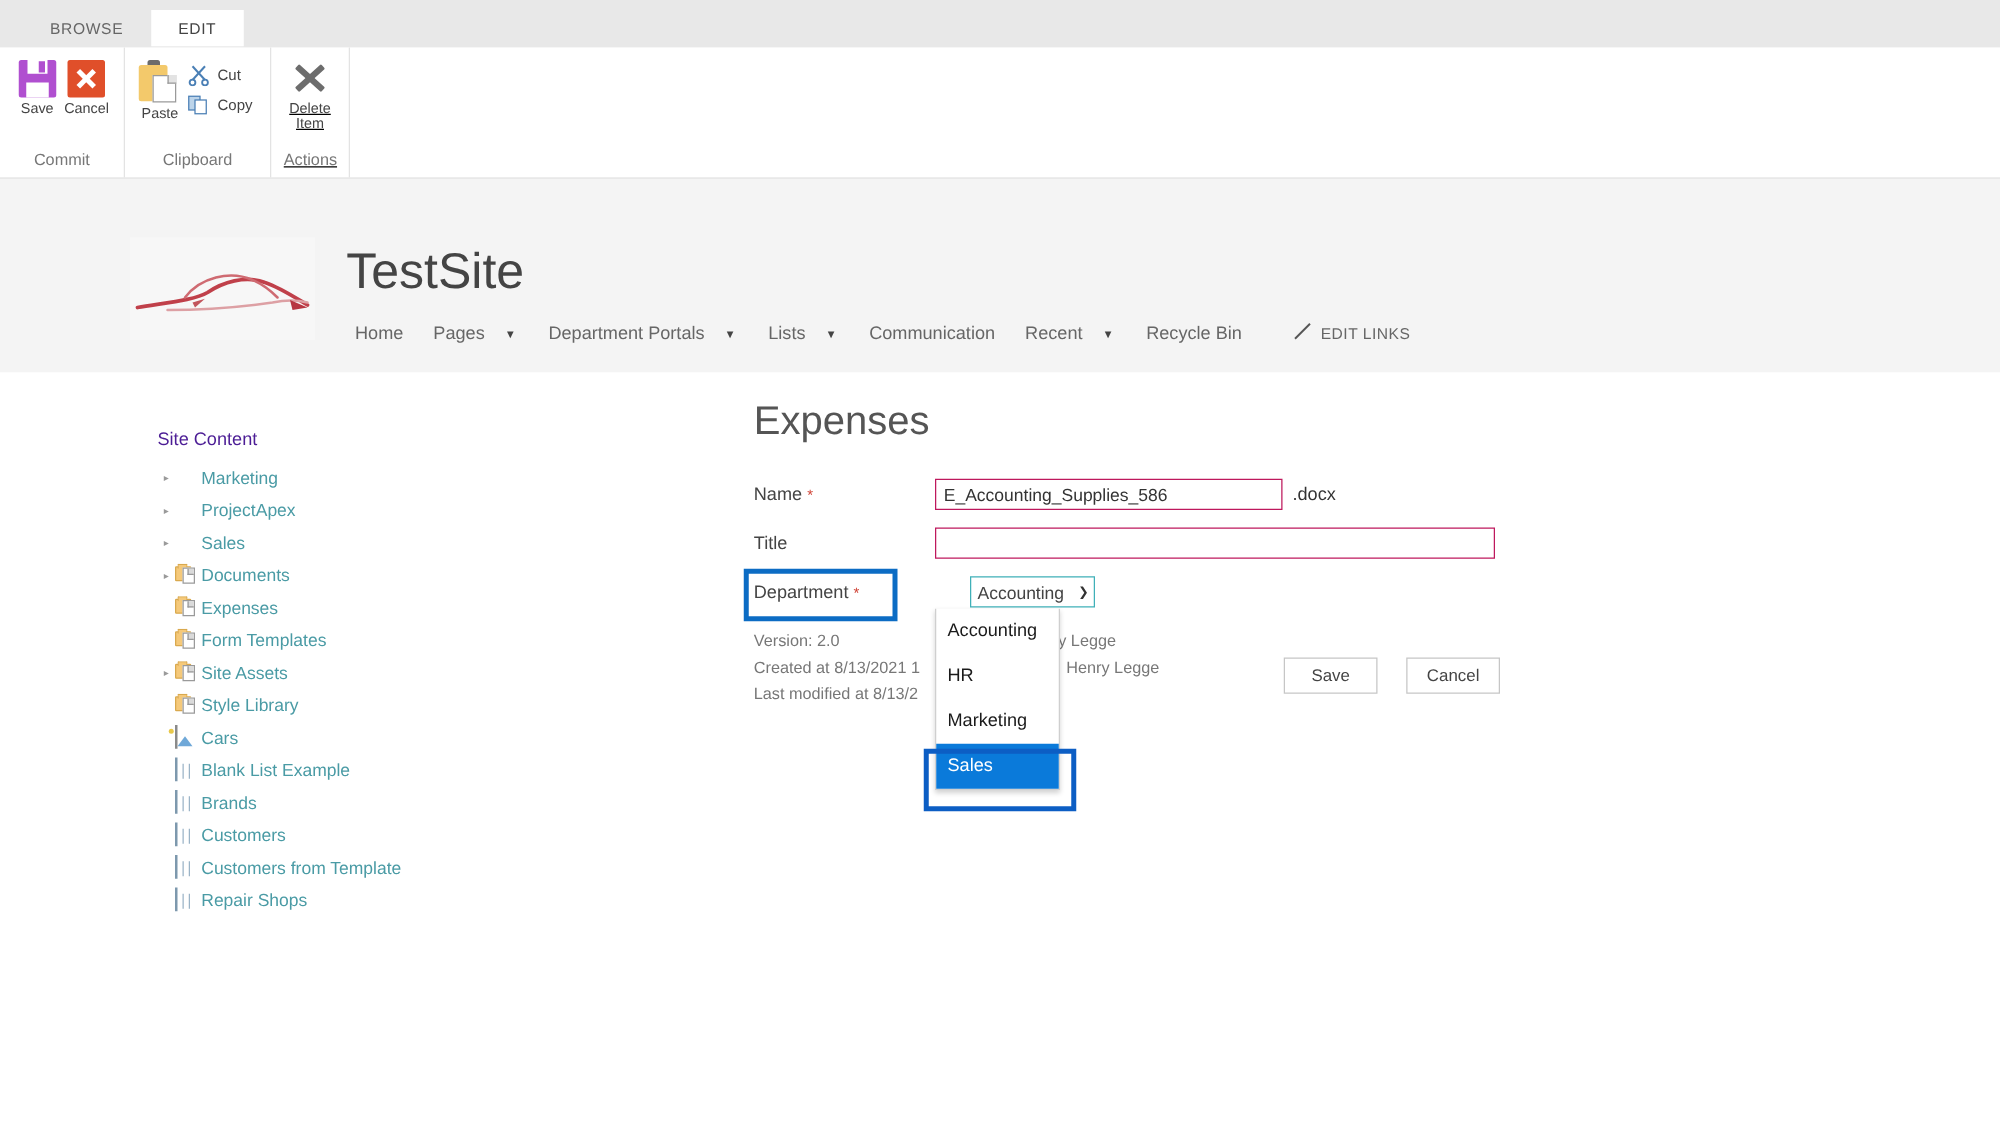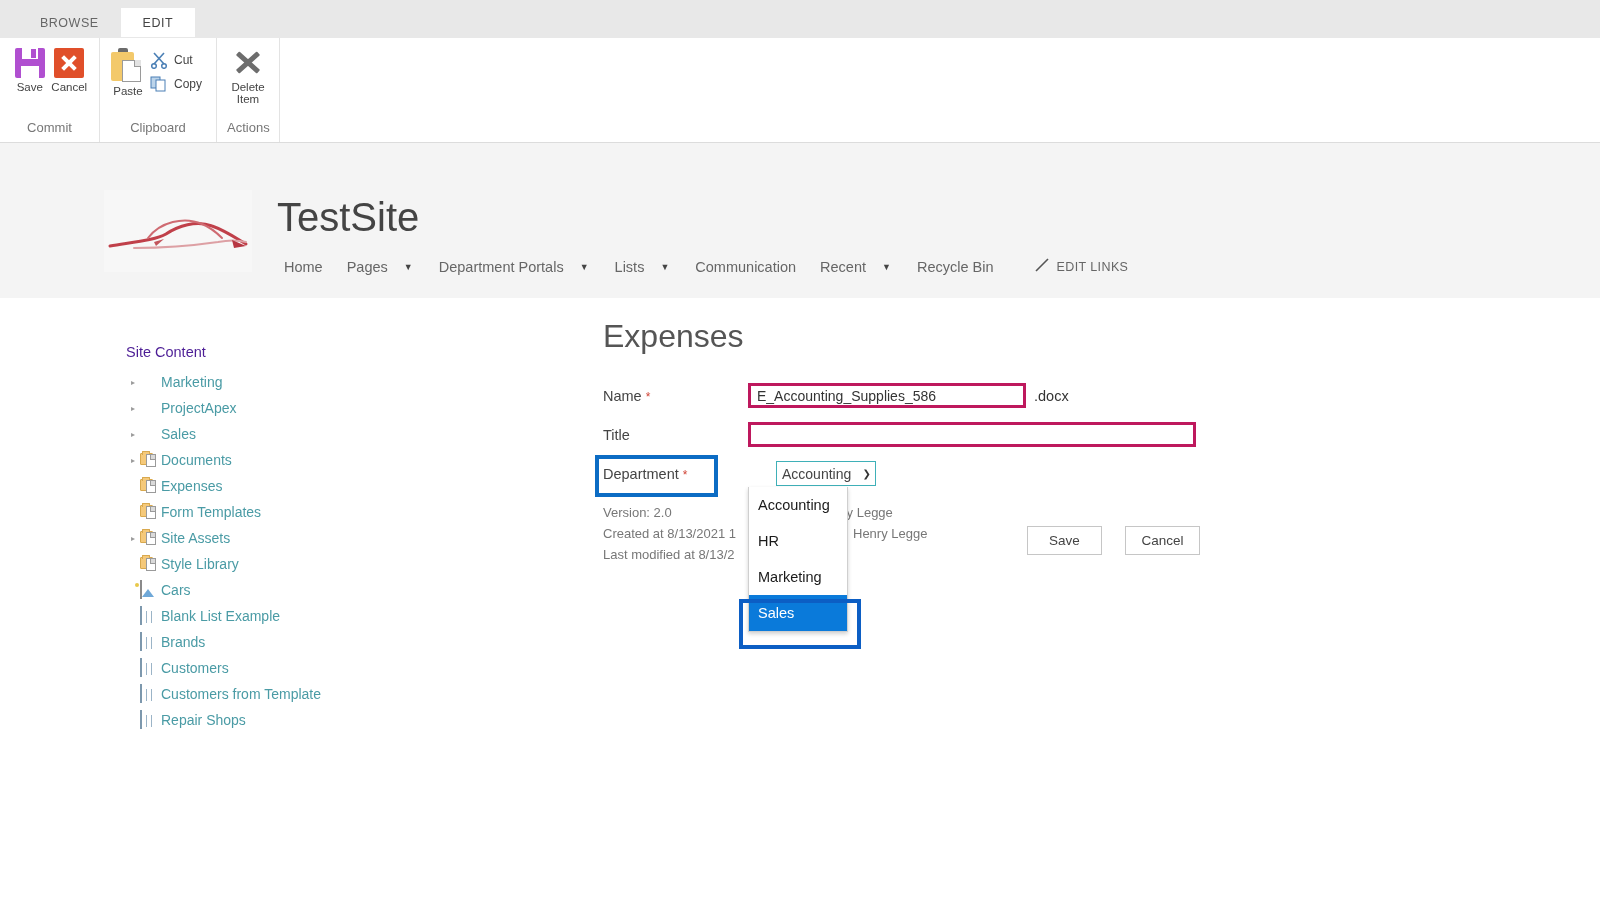--- a/index.html
+++ b/index.html
@@ -239,21 +239,21 @@
     margin-bottom: 28px; letter-spacing: 0px;
   }
   .form-row { display: flex; align-items: center; margin-bottom: 14px; position: relative; }
   .form-label {
     width: 145px; flex: 0 0 145px;
     font-size: 14.5px; color: #444;
   }
   .req { color: #d04437; font-size: 12px; }
   .txt-input {
     height: 25px;
-    border: 3px solid #be185d;
+    border: 1px solid #be185d;
     background: #fff;
     font-size: 14px;
     color: #333;
     padding: 1px 6px;
     outline: none;
     font-family: "Liberation Sans", sans-serif;
   }
   #name-input { width: 278px; }
   #title-input { width: 448px; }
   #ext-label { font-size: 14.5px; color: #333; margin-left: 8px; }
@@ -387,21 +387,21 @@
               <rect x="6" y="5" width="9" height="11" fill="#ffffff" stroke="#4a7fb5" stroke-width="1"></rect>
             </svg>
           </span>
           <span>Copy</span>
         </div>
       </div>
     </div>
     <div class="rg-label">Clipboard</div>
   </div>
 
-  <div class="ribbon-group" style="width:63px;">
+  <div class="ribbon-group" style="width:63px;text-decoration:underline;">
     <div class="rg-items" style="justify-content:center;">
       <div class="big-btn" style="width:52px;">
         <span class="ic-delete"></span>
         <span class="bb-label">Delete</span>
         <span class="bb-label" style="margin-top:0;">Item</span>
       </div>
     </div>
     <div class="rg-label">Actions</div>
   </div>
 </div>

